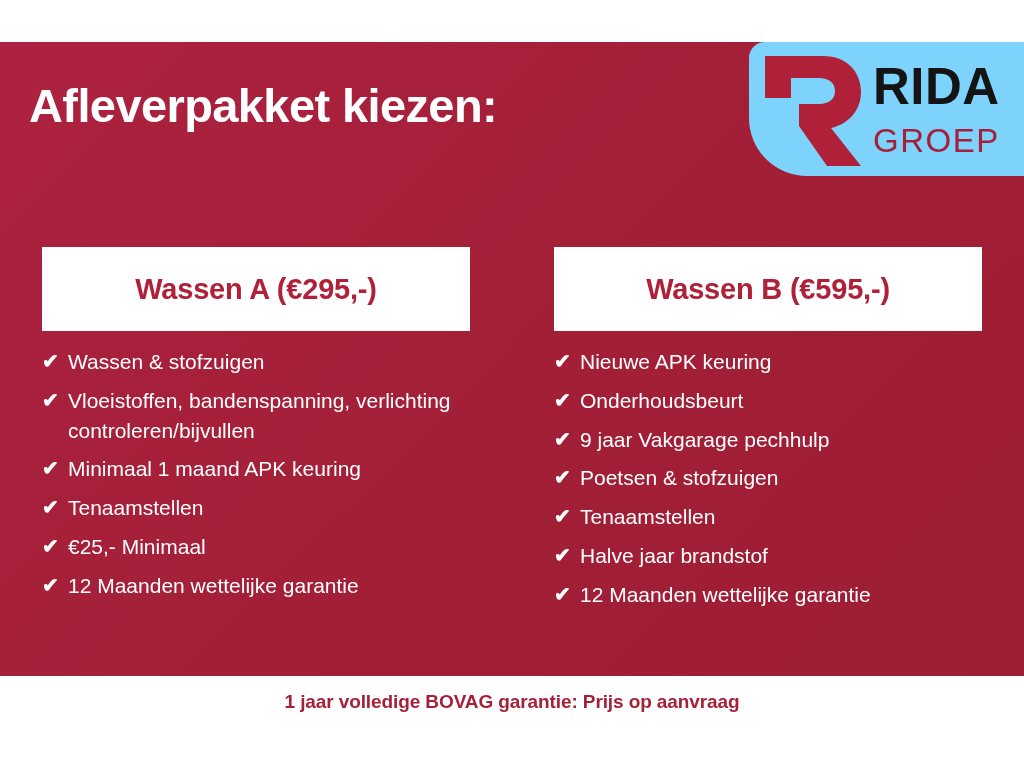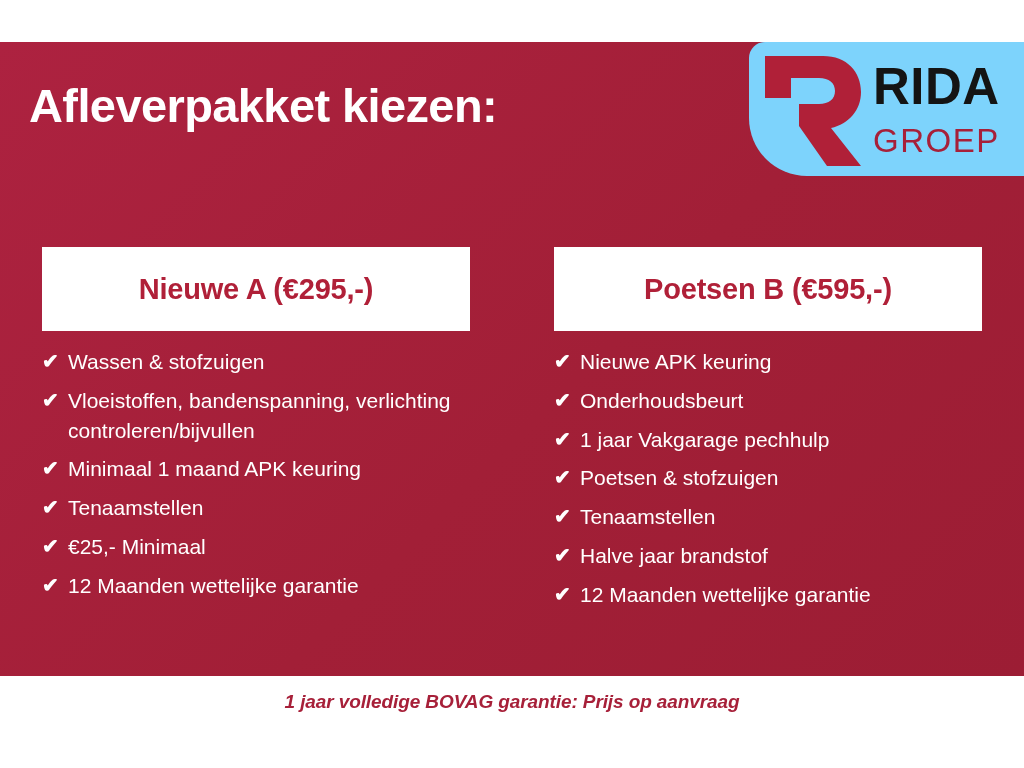--- a/index.html
+++ b/index.html
@@ -161,21 +161,20 @@
     justify-content: center;
     padding-top: 15px;
   }
 
   .footer-text {
     font-size: 19px;
     font-weight: bold;
     color: #a72039;
     letter-spacing: -0.1px;
     white-space: nowrap;
-    font-style: italic;
   }
 </style>
 </head>
 <body>
 
 <div class="slide">
 
   <div class="red-panel"></div>
 
   <div class="header-title">Afleverpakket kiezen:</div>
@@ -189,21 +188,21 @@
     <div class="logo-words">
       <span class="logo-rida">RIDA</span>
       <span class="logo-groep">GROEP</span>
     </div>
   </div>
 
   <div class="columns">
 
     <div class="package">
       <div class="package-header">
-        <span class="package-title">Nieuwe A (€295,-)</span>
+        <span class="package-title">Wassen A (€295,-)</span>
       </div>
       <ul class="feature-list">
         <li class="feature-item">
           <span class="check-icon">✔</span>
           <span class="feature-text">Wassen &amp; stofzuigen</span>
         </li>
         <li class="feature-item">
           <span class="check-icon">✔</span>
           <span class="feature-text">Vloeistoffen, bandenspanning, verlichting controleren/bijvullen</span>
         </li>
@@ -221,34 +220,34 @@
         </li>
         <li class="feature-item">
           <span class="check-icon">✔</span>
           <span class="feature-text">12 Maanden wettelijke garantie</span>
         </li>
       </ul>
     </div>
 
     <div class="package">
       <div class="package-header">
-        <span class="package-title">Poetsen B (€595,-)</span>
+        <span class="package-title">Wassen B (€595,-)</span>
       </div>
       <ul class="feature-list">
         <li class="feature-item">
           <span class="check-icon">✔</span>
           <span class="feature-text">Nieuwe APK keuring</span>
         </li>
         <li class="feature-item">
           <span class="check-icon">✔</span>
           <span class="feature-text">Onderhoudsbeurt</span>
         </li>
         <li class="feature-item">
           <span class="check-icon">✔</span>
-          <span class="feature-text">1 jaar Vakgarage pechhulp</span>
+          <span class="feature-text">9 jaar Vakgarage pechhulp</span>
         </li>
         <li class="feature-item">
           <span class="check-icon">✔</span>
           <span class="feature-text">Poetsen &amp; stofzuigen</span>
         </li>
         <li class="feature-item">
           <span class="check-icon">✔</span>
           <span class="feature-text">Tenaamstellen</span>
         </li>
         <li class="feature-item">

